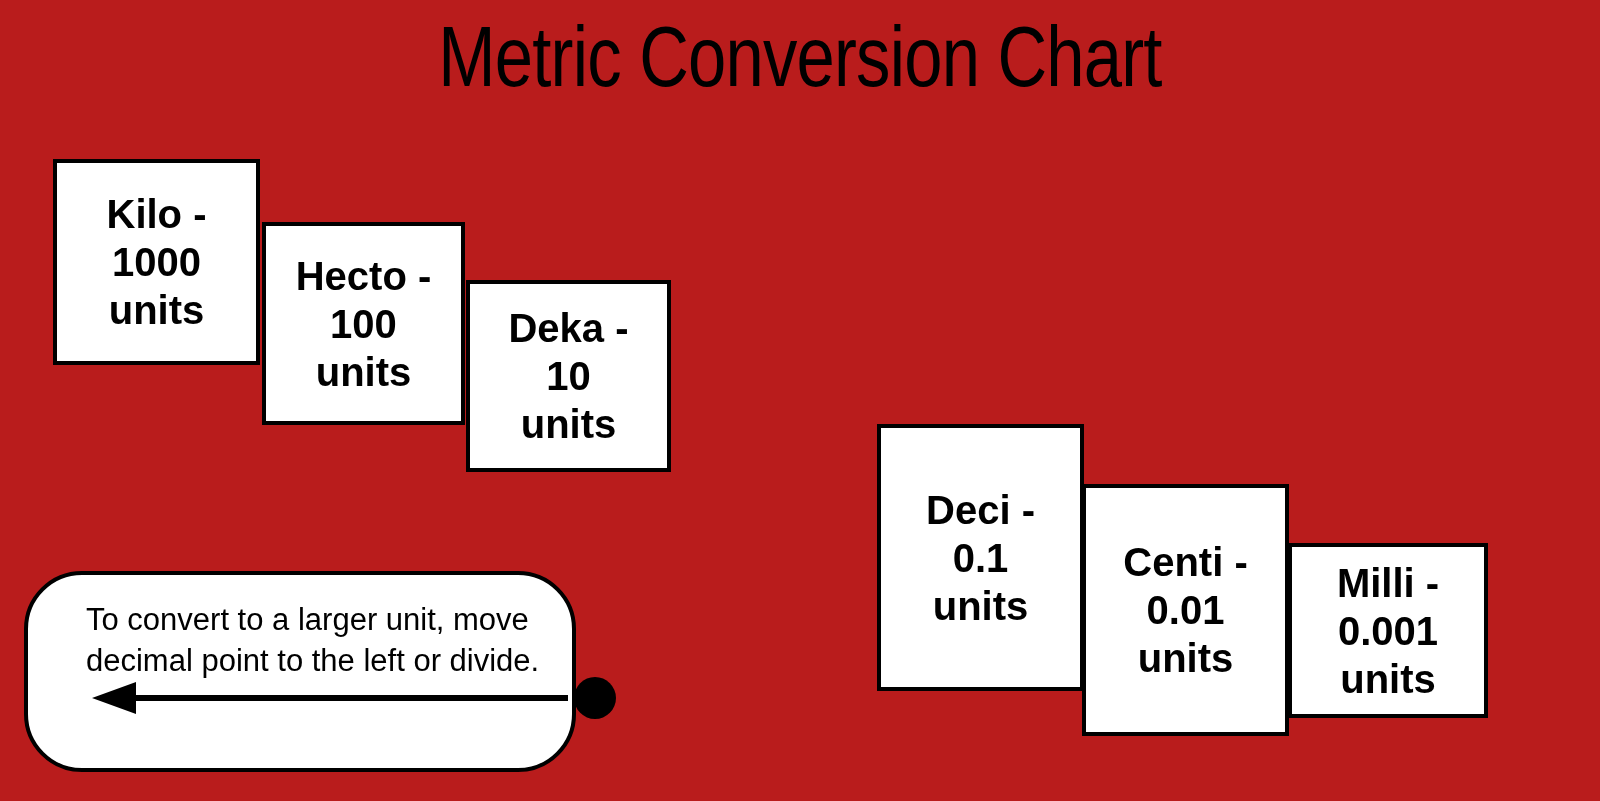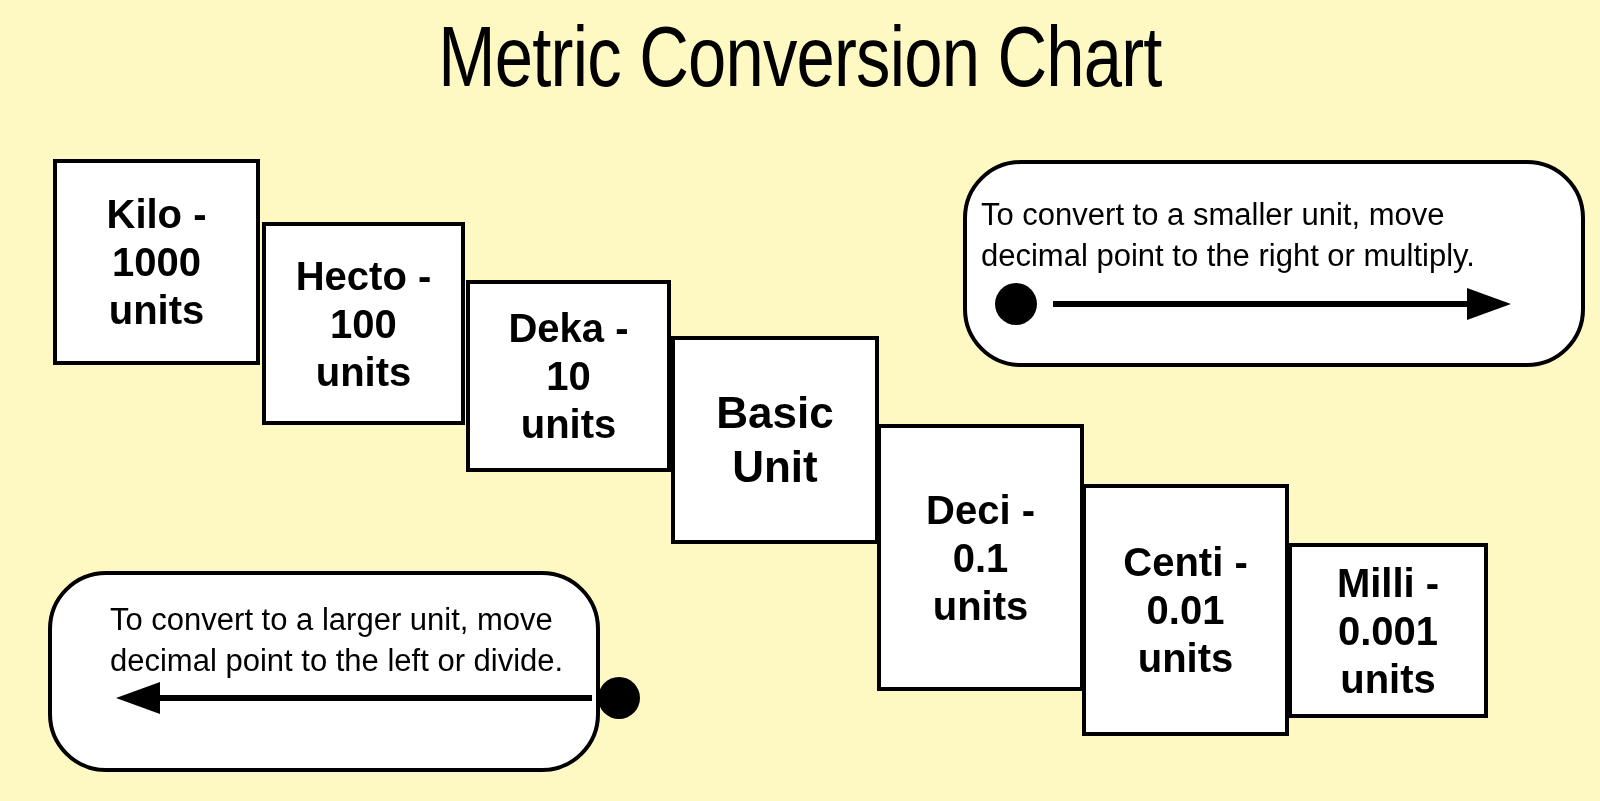--- a/index.html
+++ b/index.html
@@ -4,21 +4,21 @@
 <style>
   html, body {
     margin: 0;
     padding: 0;
     background: #ffffff;
   }
   #stage {
     position: relative;
     width: 1600px;
     height: 801px;
-    background: #fef9c3;
+    background: #b91c1c;
     overflow: hidden;
     font-family: "Liberation Sans", sans-serif;
     color: #000000;
   }
 
   
   .chart-title {
     position: absolute;
     left: 0;
     top: 8px;
@@ -130,54 +130,41 @@
 100
 units</span>
   </div>
 
   <div class="unit-box" style="left:466px; top:280px; width:205px; height:192px;">
     <span class="unit-label">Deka -
 10
 units</span>
   </div>
 
-  <div class="unit-box basic" style="left:671px; top:336px; width:208px; height:208px;">
-    <span class="unit-label">Basic
-Unit</span>
-  </div>
 
   <div class="unit-box" style="left:877px; top:424px; width:207px; height:267px;">
     <span class="unit-label">Deci -
 0.1
 units</span>
   </div>
 
   <div class="unit-box" style="left:1082px; top:484px; width:207px; height:252px;">
     <span class="unit-label">Centi -
 0.01
 units</span>
   </div>
 
   <div class="unit-box" style="left:1288px; top:543px; width:200px; height:175px;">
     <span class="unit-label">Milli -
 0.001
 units</span>
   </div>
 
-  <div class="callout" style="left:963px; top:160px; width:622px; height:207px;">
-    <div class="callout-text" style="left:14px; top:30px; width:596px;">To convert to a smaller unit, move
-decimal  point to the right or multiply.</div>
-    <div class="arrow-row" style="left:14px; top:117px; width:594px;">
-      <div class="arrow-dot" style="left:14px;"></div>
-      <div class="arrow-shaft" style="left:72px; width:414px;"></div>
-      <div class="arrow-head right" style="left:486px;"></div>
-    </div>
-  </div>
 
-  <div class="callout" style="left:24px; top:571px; width:552px; height:201px;margin-left:24px;">
+  <div class="callout" style="left:24px; top:571px; width:552px; height:201px;">
     <div class="callout-text" style="left:58px; top:24px; width:540px;">To convert to a larger unit, move
 decimal  point to the left or divide.</div>
     <div class="arrow-row" style="left:50px; top:100px; width:550px;">
       <div class="arrow-head left" style="left:14px;"></div>
       <div class="arrow-shaft" style="left:58px; width:432px;"></div>
       <div class="arrow-dot" style="left:496px;"></div>
     </div>
   </div>
 
 </div>

